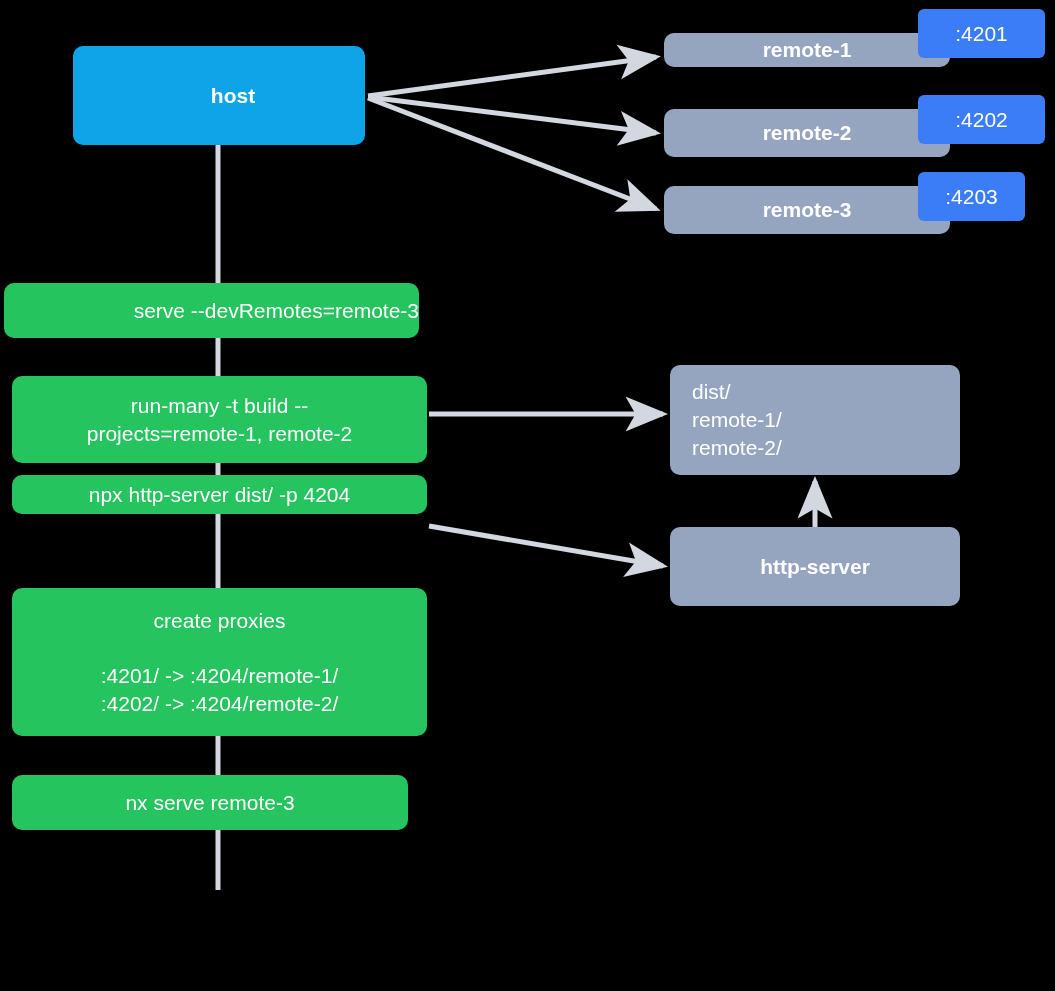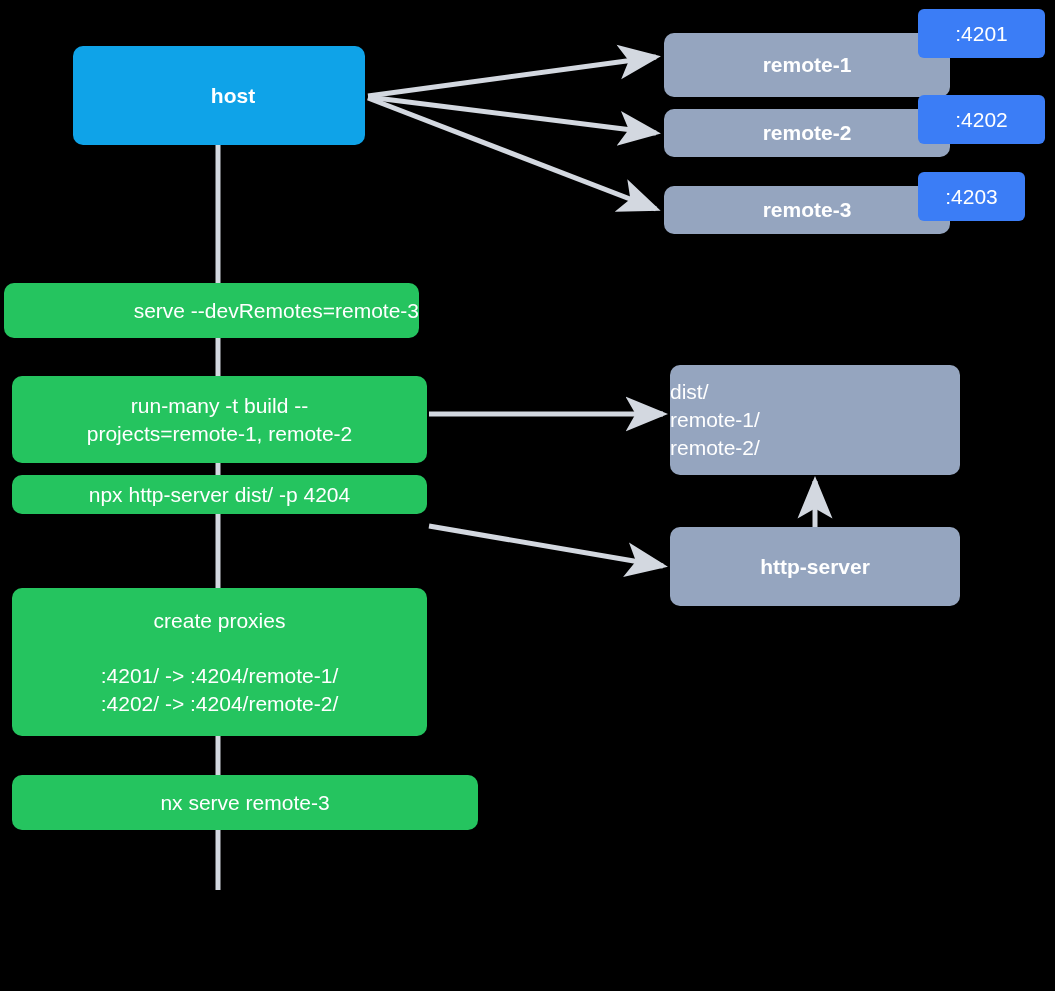--- a/index.html
+++ b/index.html
@@ -48,20 +48,21 @@
     background: #25C45F;
     font-weight: normal;
     font-size: 21px;
   }
   .node-dist {
     background: #95A5BF;
     font-weight: normal;
     font-size: 21px;
     justify-content: flex-start;
     text-align: left;
+    padding-left: 22px;
   }
   .badge {
     position: absolute;
     box-sizing: border-box;
     border-radius: 6px;
     background: #3B7DF6;
     color: #ffffff;
     font-size: 21px;
     font-weight: normal;
     display: flex;
@@ -104,21 +105,21 @@
 
     <line x1="429" y1="526" x2="663" y2="566" stroke="#D3D8E0" stroke-width="5" marker-end="url(#ah)"></line>
 
     <line x1="815" y1="528" x2="815" y2="481" stroke="#D3D8E0" stroke-width="5" marker-end="url(#ah)"></line>
   </svg>
 
   <div class="node node-host" style="left:73px; top:46px; width:292px; height:99px;padding-left:28px;">
     <span>host</span>
   </div>
 
-  <div class="node node-remote" style="left:664px; top:33px; width:286px; height:64px;">
+  <div class="node node-remote" style="left:664px; top:33px; width:286px; height:34px;">
     <span>remote-1</span>
   </div>
   <div class="badge" style="left:918px; top:9px; width:127px; height:49px;">
     <span>:4201</span>
   </div>
 
   <div class="node node-remote" style="left:664px; top:109px; width:286px; height:48px;">
     <span>remote-2</span>
   </div>
   <div class="badge" style="left:918px; top:95px; width:127px; height:49px;">
@@ -145,21 +146,21 @@
     <span>npx http-server dist/ -p 4204</span>
   </div>
 
   <div class="node node-cmd" style="left:12px; top:588px; width:415px; height:148px;">
     <span>create proxies
 
 :4201/ -&gt; :4204/remote-1/
 :4202/ -&gt; :4204/remote-2/</span>
   </div>
 
-  <div class="node node-cmd" style="left:12px; top:775px; width:466px; height:55px;">
+  <div class="node node-cmd" style="left:12px; top:775px; width:396px; height:55px;">
     <span>nx serve remote-3</span>
   </div>
 
 
   <div class="node node-dist" style="left:670px; top:365px; width:290px; height:110px;">
     <span>dist/
     remote-1/
     remote-2/</span>
   </div>
 

